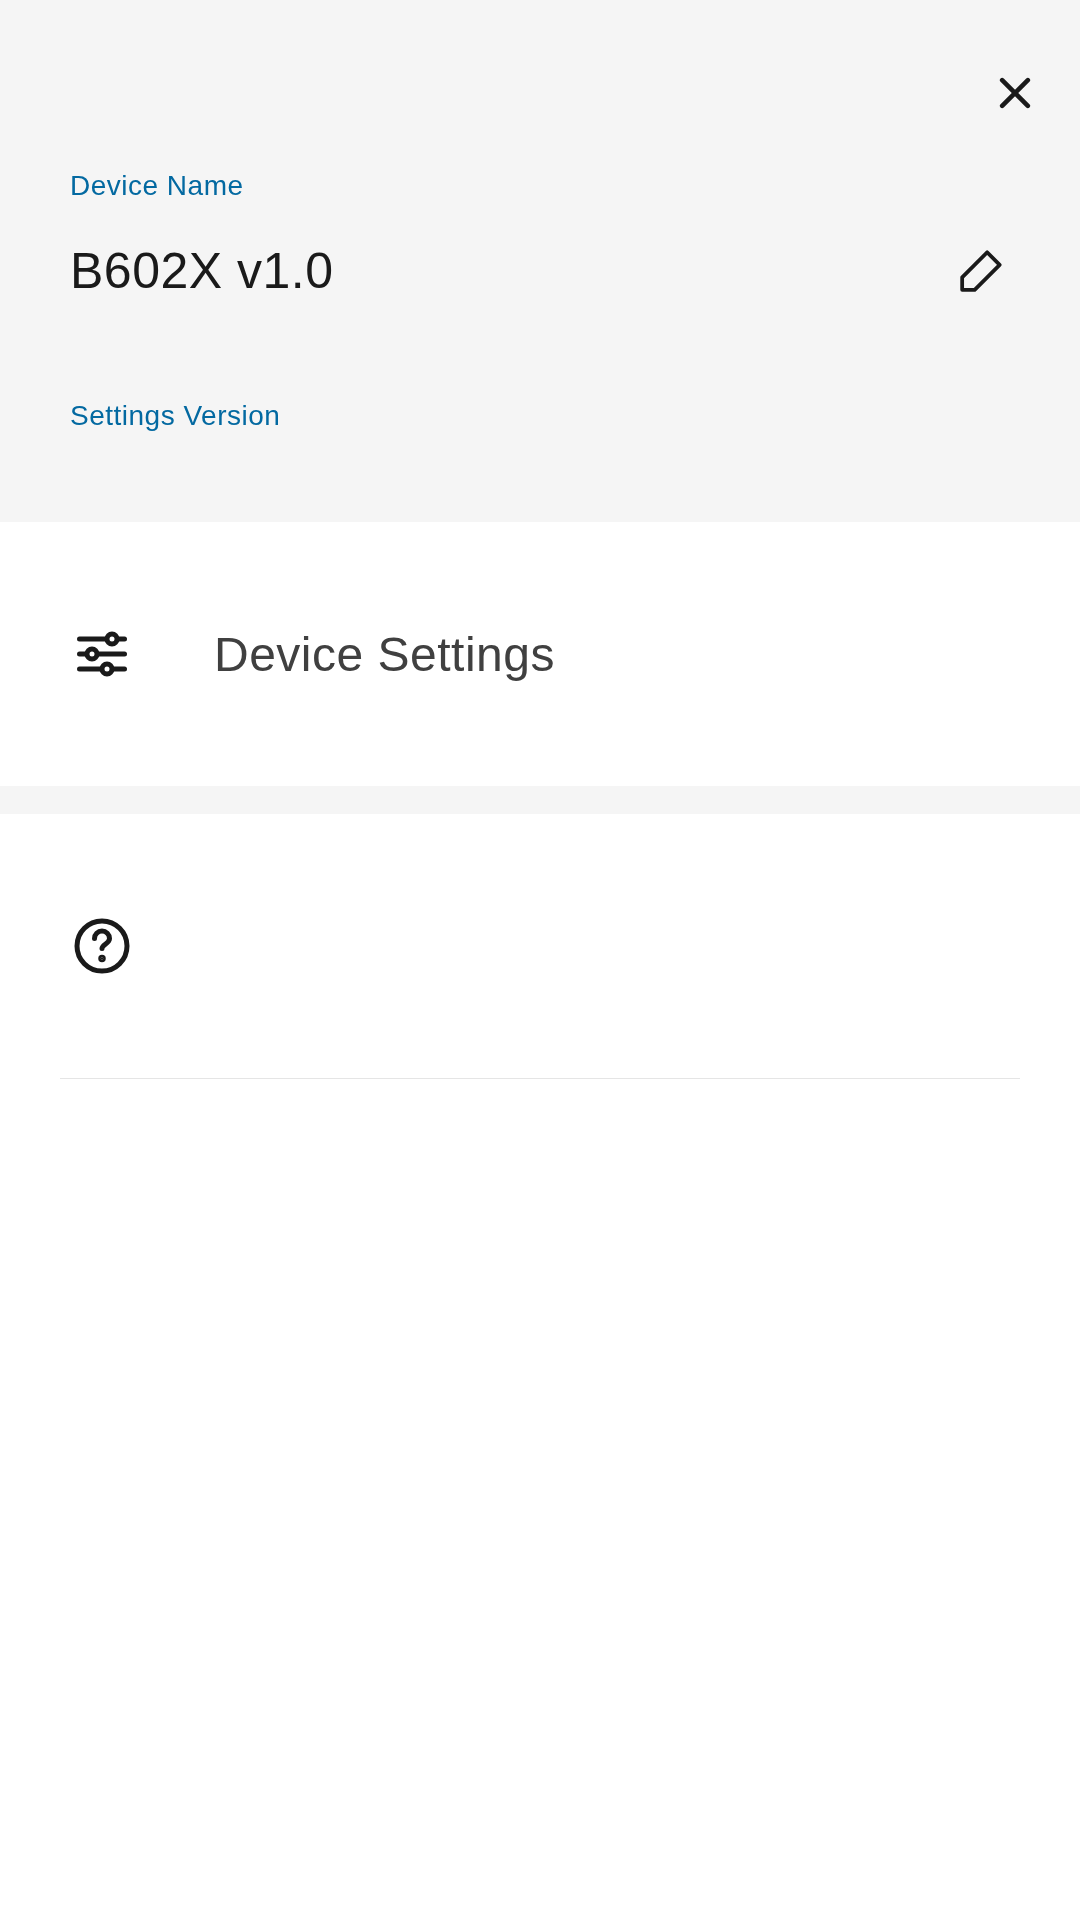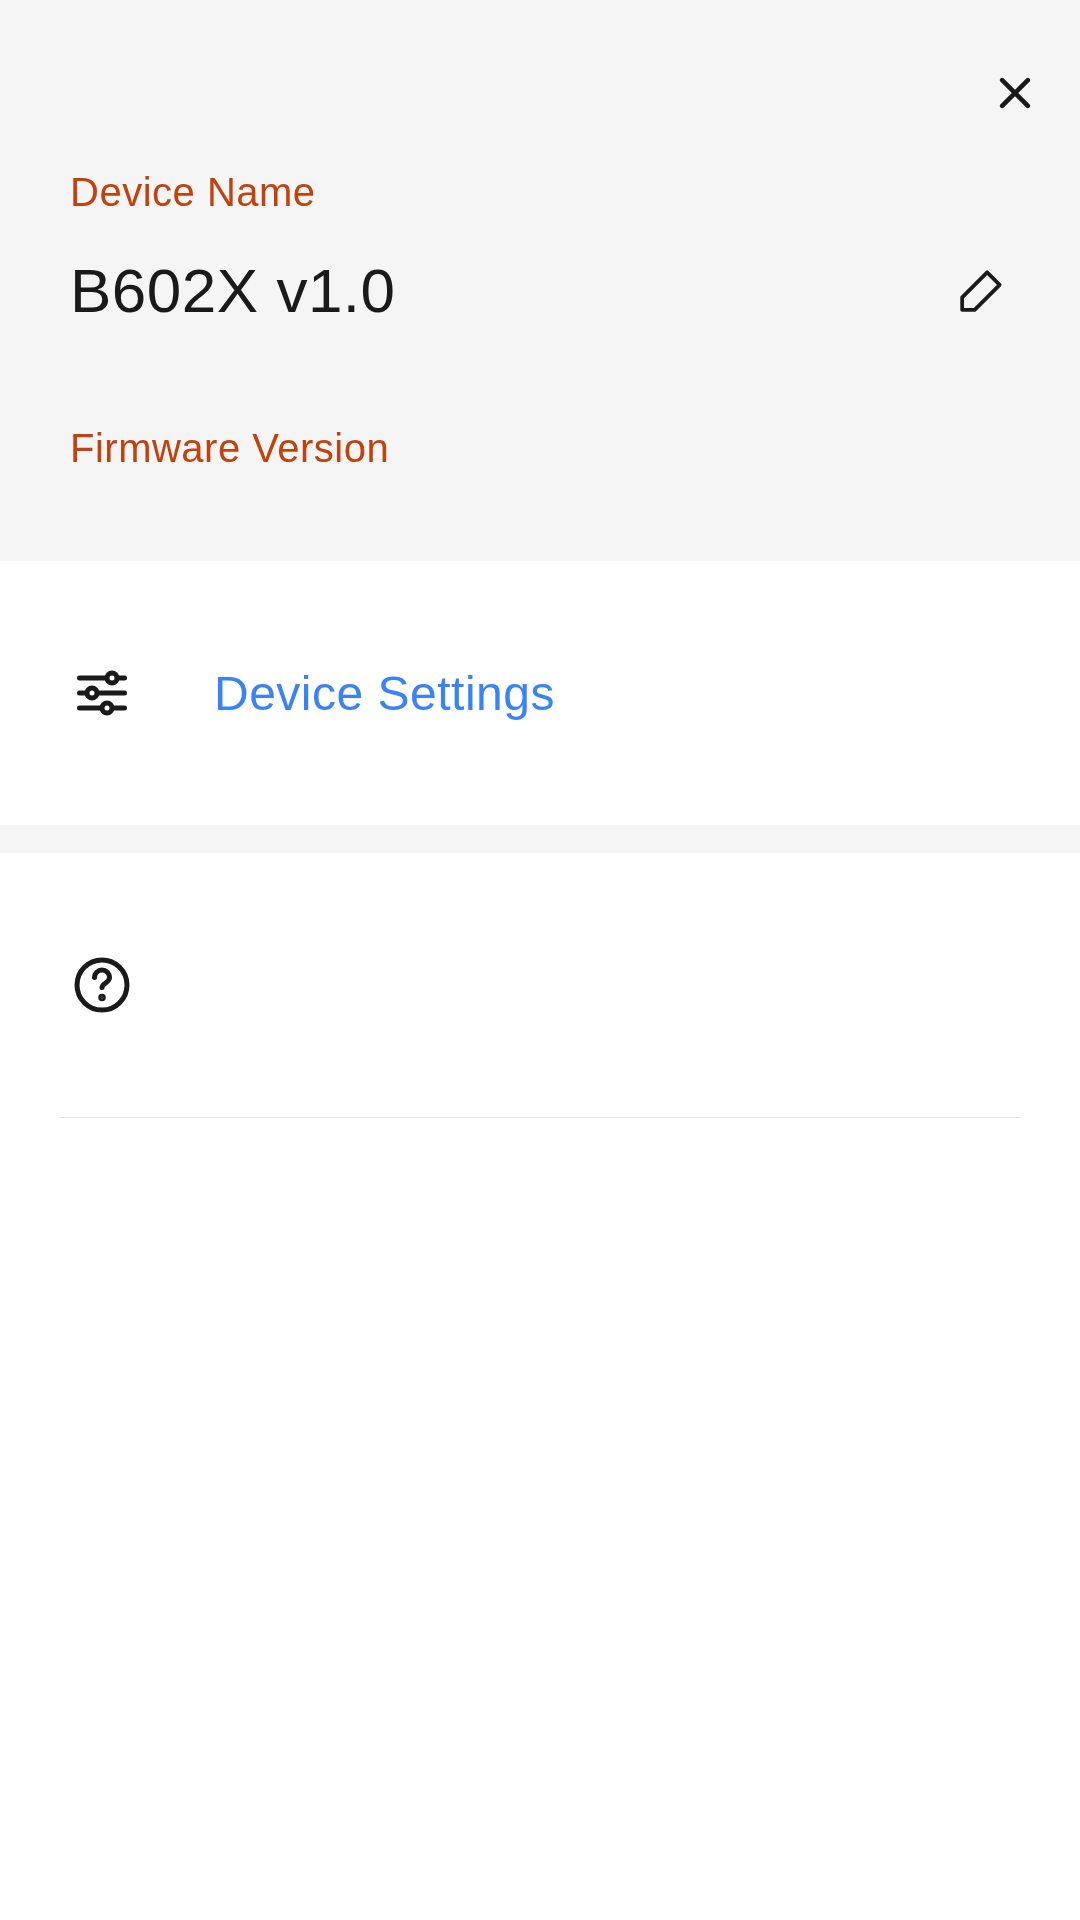--- a/index.html
+++ b/index.html
@@ -37,34 +37,34 @@
     .info-block {
       margin-top: 100px;
     }
     .info-block.first {
       margin-top: 100px;
     }
     .info-block.second {
       margin-top: 100px;
     }
     .label-text {
-      color: #c2410c;
-      font-size: 40px;
+      color: #0369a1;
+      font-size: 28px;
       font-weight: 400;
       letter-spacing: 0.5px;
     }
     .value-row {
       display: flex;
       align-items: center;
       justify-content: space-between;
       margin-top: 40px;
     }
     .value-text {
       color: #1a1a1a;
-      font-size: 62px;
+      font-size: 50px;
       font-weight: 400;
       letter-spacing: 0.5px;
     }
     .edit-btn {
       width: 54px;
       height: 54px;
       display: flex;
       align-items: center;
       justify-content: center;
       cursor: pointer;
@@ -88,21 +88,21 @@
       display: flex;
       align-items: center;
       justify-content: center;
       margin-right: 80px;
     }
     .menu-icon svg {
       width: 60px;
       height: 60px;
     }
     .menu-label {
-      color: #3b82f6;
+      color: #404040;
       font-size: 48px;
       font-weight: 400;
       letter-spacing: 0.5px;
     }
     .separator-gap {
       height: 28px;
       background: #f5f5f5;
     }
     .divider {
       height: 1px;
@@ -131,21 +131,21 @@
         <span>
           <svg viewBox="0 0 24 24" fill="none" stroke="#1a1a1a" stroke-width="1.8" stroke-linejoin="round">
             <path d="M14 4 L20 10 L8 22 L2 22 L2 16 Z"></path>
           </svg>
         </span>
       </div>
     </div>
   </div>
 
   <div class="info-block second">
-    <div class="label-text">Firmware Version</div>
+    <div class="label-text">Settings Version</div>
   </div>
 </div>
 
 <div class="menu-section">
   <div class="menu-item">
     <div class="menu-icon">
       <svg viewBox="0 0 24 24" fill="none" stroke="#1a1a1a" stroke-width="2" stroke-linecap="round">
         <line x1="3" y1="6" x2="21" y2="6"></line>
         <circle cx="16" cy="6" r="2" fill="#ffffff"></circle>
         <line x1="3" y1="12" x2="21" y2="12"></line>

